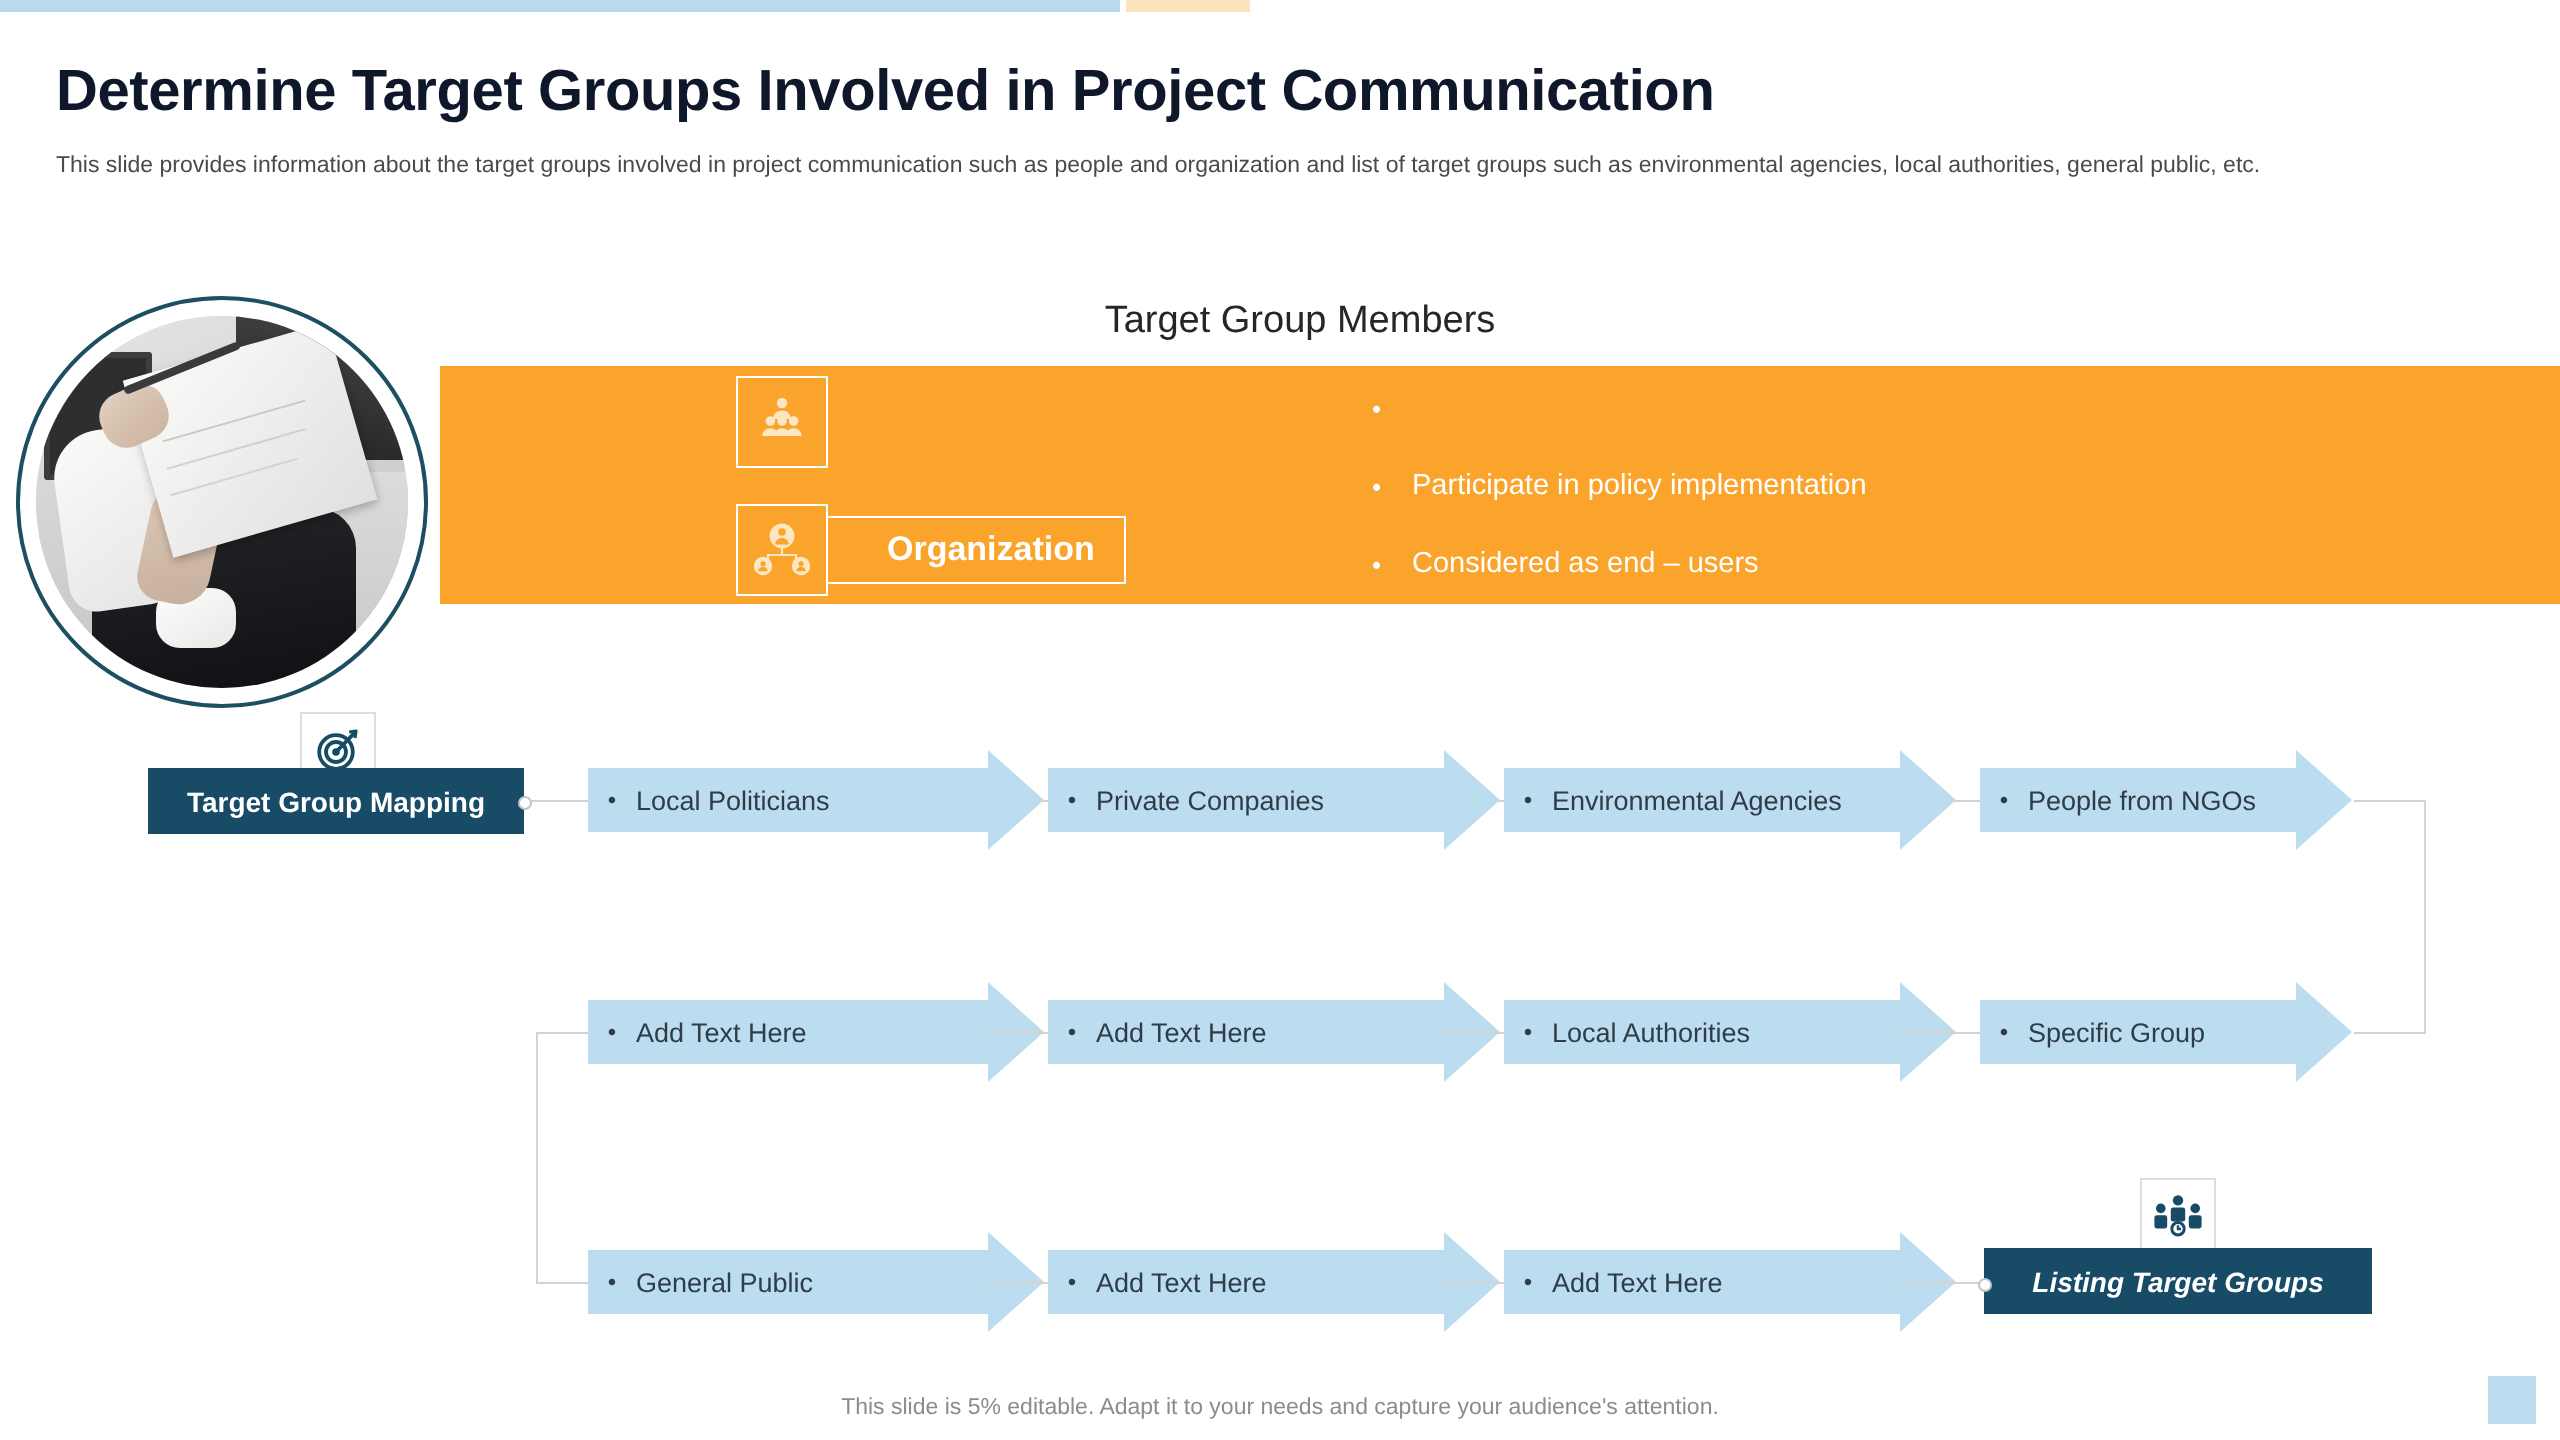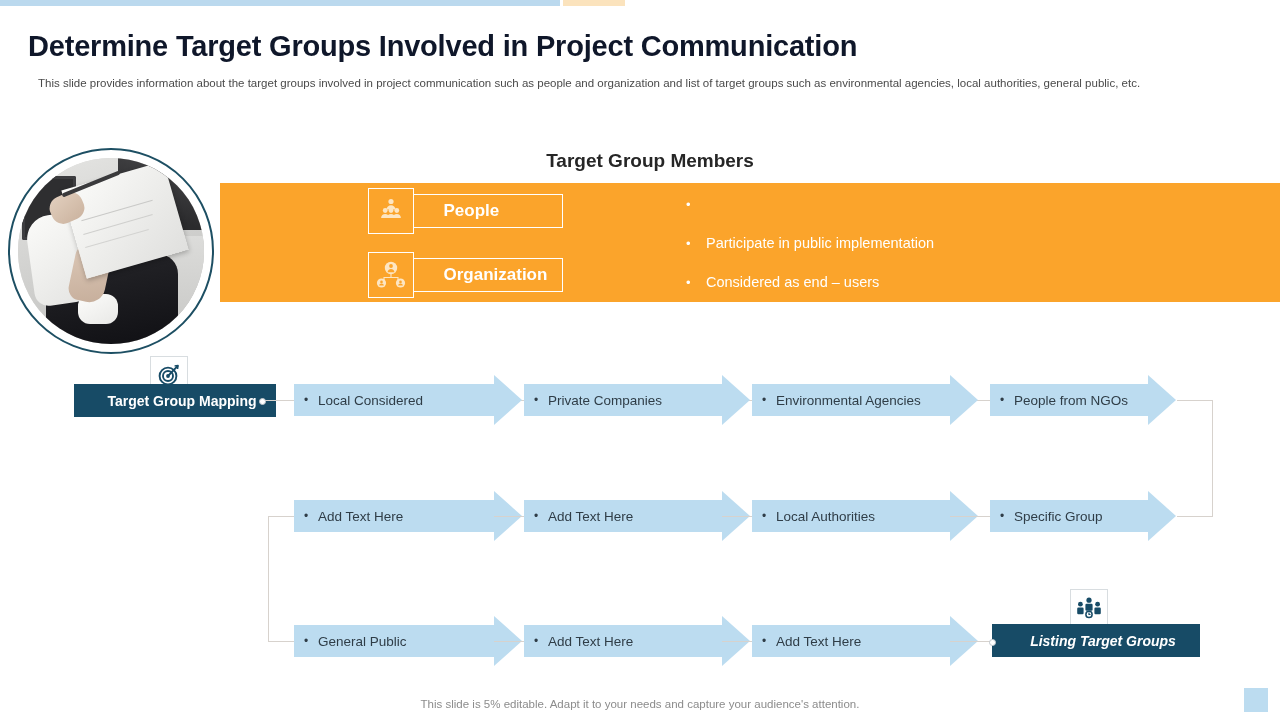--- a/index.html
+++ b/index.html
@@ -11,21 +11,21 @@
   #top-bar-blue{position:absolute;left:0;top:0;width:560px;height:6px;background:#bbd9ee;}
   #top-bar-orange{position:absolute;left:563px;top:0;width:62px;height:6px;background:#fbe3bd;}
 
   
   #page-title{
     position:absolute;left:28px;top:27px;width:1180px;
     font-size:29px;font-weight:bold;color:#0f172a;letter-spacing:-0.2px;
     line-height:38px;white-space:nowrap;
   }
   #page-subtitle{
-    position:absolute;left:38px;top:76px;width:1200px;
+    position:absolute;left:28px;top:76px;width:1200px;
     font-size:11.5px;color:#4a4a4a;line-height:15px;white-space:nowrap;
   }
 
   
   #photo-ring{
     position:absolute;left:8px;top:148px;width:206px;height:206px;
     border-radius:50%;border:2px solid #1d4f63;box-sizing:border-box;
   }
   #photo-inner{
     position:absolute;left:8px;top:8px;width:186px;height:186px;border-radius:50%;
@@ -59,21 +59,21 @@
     border-radius:14px 10px 16px 12px;transform:rotate(12deg);}
   #ph-hand2{left:32px;top:36px;width:34px;height:28px;
     background:linear-gradient(160deg,#e2cfbe 0%,#cbb39f 100%);
     border-radius:12px;transform:rotate(-24deg);}
   #ph-pen{left:42px;top:24px;width:62px;height:4px;background:#3a3a3c;
     transform:rotate(-22deg);border-radius:2px;}
 
   
   #members-title{
     position:absolute;left:420px;top:150px;width:460px;text-align:center;
-    font-size:19px;font-weight:bold;color:#262626;
+    font-size:19px;font-weight:normal;color:#262626;
   }
   #orange-band{position:absolute;left:220px;top:183px;width:1060px;height:119px;background:#fba42b;}
 
   .chip{position:absolute;display:flex;align-items:stretch;}
   .chip-icon{
     width:46px;height:46px;border:1.5px solid #ffffff;box-sizing:border-box;
     display:flex;align-items:center;justify-content:center;background:#fba42b;
   }
   .chip-label{
     height:34px;margin-top:6px;margin-left:-1.5px;
@@ -90,21 +90,21 @@
   .bullet{display:flex;align-items:flex-start;margin-bottom:20px;}
   .bullet-dot{color:#ffffff;font-size:13px;line-height:19px;width:20px;flex:0 0 20px;}
   .bullet-txt{color:#ffffff;font-size:14.5px;line-height:19px;white-space:nowrap;}
 
   
   #flow{position:absolute;left:0;top:340px;width:1280px;height:340px;}
 
   .navy-box{
     position:absolute;background:#174b66;color:#ffffff;
     font-size:14px;font-weight:bold;display:flex;align-items:center;
-    justify-content:center;white-space:nowrap;padding-left:14px;
+    justify-content:center;white-space:nowrap;
   }
   #box-mapping{left:74px;top:44px;width:188px;height:33px;}
   #box-listing{left:992px;top:284px;width:194px;height:33px;font-style:italic;}
 
   .badge{
     position:absolute;width:38px;height:38px;background:#ffffff;
     border:1px solid #d8dde0;box-sizing:border-box;
     display:flex;align-items:center;justify-content:center;
   }
   #badge-target{left:150px;top:356px;}
@@ -175,21 +175,20 @@
         <path d="M10.6 13.5c0-2.5 2-4.2 4.4-4.2s4.4 1.7 4.4 4.2z"></path>
         <circle cx="9.2" cy="14.5" r="2.4"></circle>
         <path d="M5.1 22c0-2.3 1.9-3.9 4.1-3.9s4.1 1.6 4.1 3.9z"></path>
         <circle cx="20.8" cy="14.5" r="2.4"></circle>
         <path d="M16.7 22c0-2.3 1.9-3.9 4.1-3.9s4.1 1.6 4.1 3.9z"></path>
         <circle cx="15" cy="14.5" r="2.4"></circle>
         <path d="M10.9 22c0-2.3 1.9-3.9 4.1-3.9s4.1 1.6 4.1 3.9z"></path>
       </g>
     </svg>
   </div>
-  <div class="chip-label">People</div>
 </div>
 
 <div class="chip" id="chip-org">
   <div class="chip-icon">
     <svg width="32" height="30" viewBox="0 0 32 30">
       <g stroke="#fde6c3" stroke-width="1.1" fill="none">
         <path d="M16 13.5v4M9 21v-3.5h14V21"></path>
       </g>
       <g fill="#fde6c3">
         <circle cx="16" cy="8" r="6.2"></circle>
@@ -208,21 +207,21 @@
   </div>
   <div class="chip-label">Organization</div>
 </div>
 
 <div id="bullets">
   <div class="bullet">
     <span class="bullet-dot">•</span>
   </div>
   <div class="bullet">
     <span class="bullet-dot">•</span>
-    <span class="bullet-txt">Participate in public implementation</span>
+    <span class="bullet-txt">Participate in policy implementation</span>
   </div>
   <div class="bullet">
     <span class="bullet-dot">•</span>
     <span class="bullet-txt">Considered as end – users</span>
   </div>
 </div>
 
 <div class="badge" id="badge-target">
   <svg width="24" height="24" viewBox="0 0 24 24">
     <circle cx="11" cy="13" r="8.4" fill="none" stroke="#174b66" stroke-width="1.9"></circle>
@@ -255,21 +254,21 @@
   <div class="navy-box" id="box-listing">Listing Target Groups</div>
 
   <div class="conn hline" style="left:262px;top:60px;width:32px;"></div>
   <div class="cdot" style="left:259px;top:58px;"></div>
   <div class="conn hline" style="left:494px;top:60px;width:30px;"></div>
   <div class="conn hline" style="left:722px;top:60px;width:30px;"></div>
   <div class="conn hline" style="left:950px;top:60px;width:40px;"></div>
 
   <div class="arrow" style="left:294px;top:44px;width:200px;">
     <span class="bd">•</span>
-    <span class="tx">Local Considered</span>
+    <span class="tx">Local Politicians</span>
   </div>
   <div class="arrow" style="left:524px;top:44px;width:198px;">
     <span class="bd">•</span>
     <span class="tx">Private Companies</span>
   </div>
   <div class="arrow" style="left:752px;top:44px;width:198px;">
     <span class="bd">•</span>
     <span class="tx">Environmental Agencies</span>
   </div>
   <div class="arrow" style="left:990px;top:44px;width:158px;">

